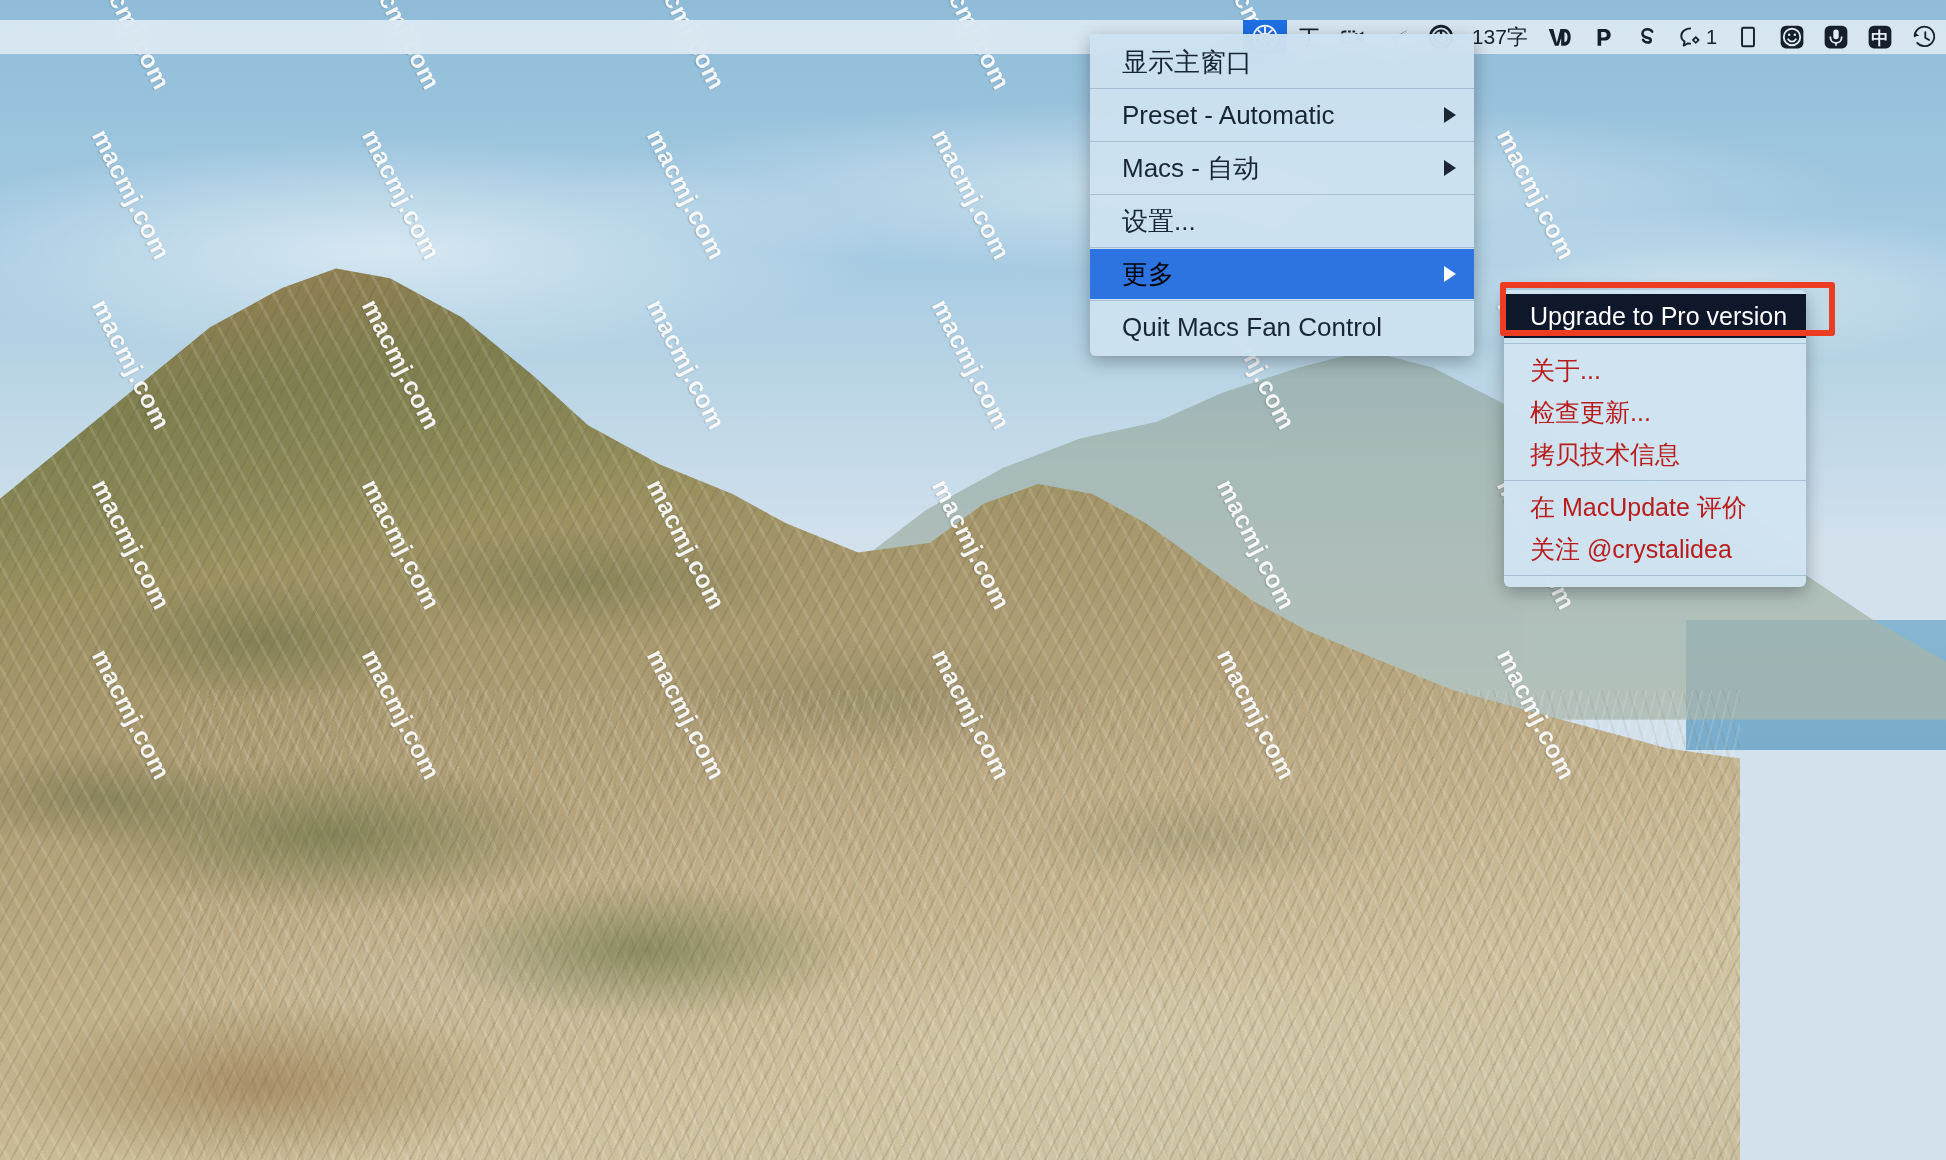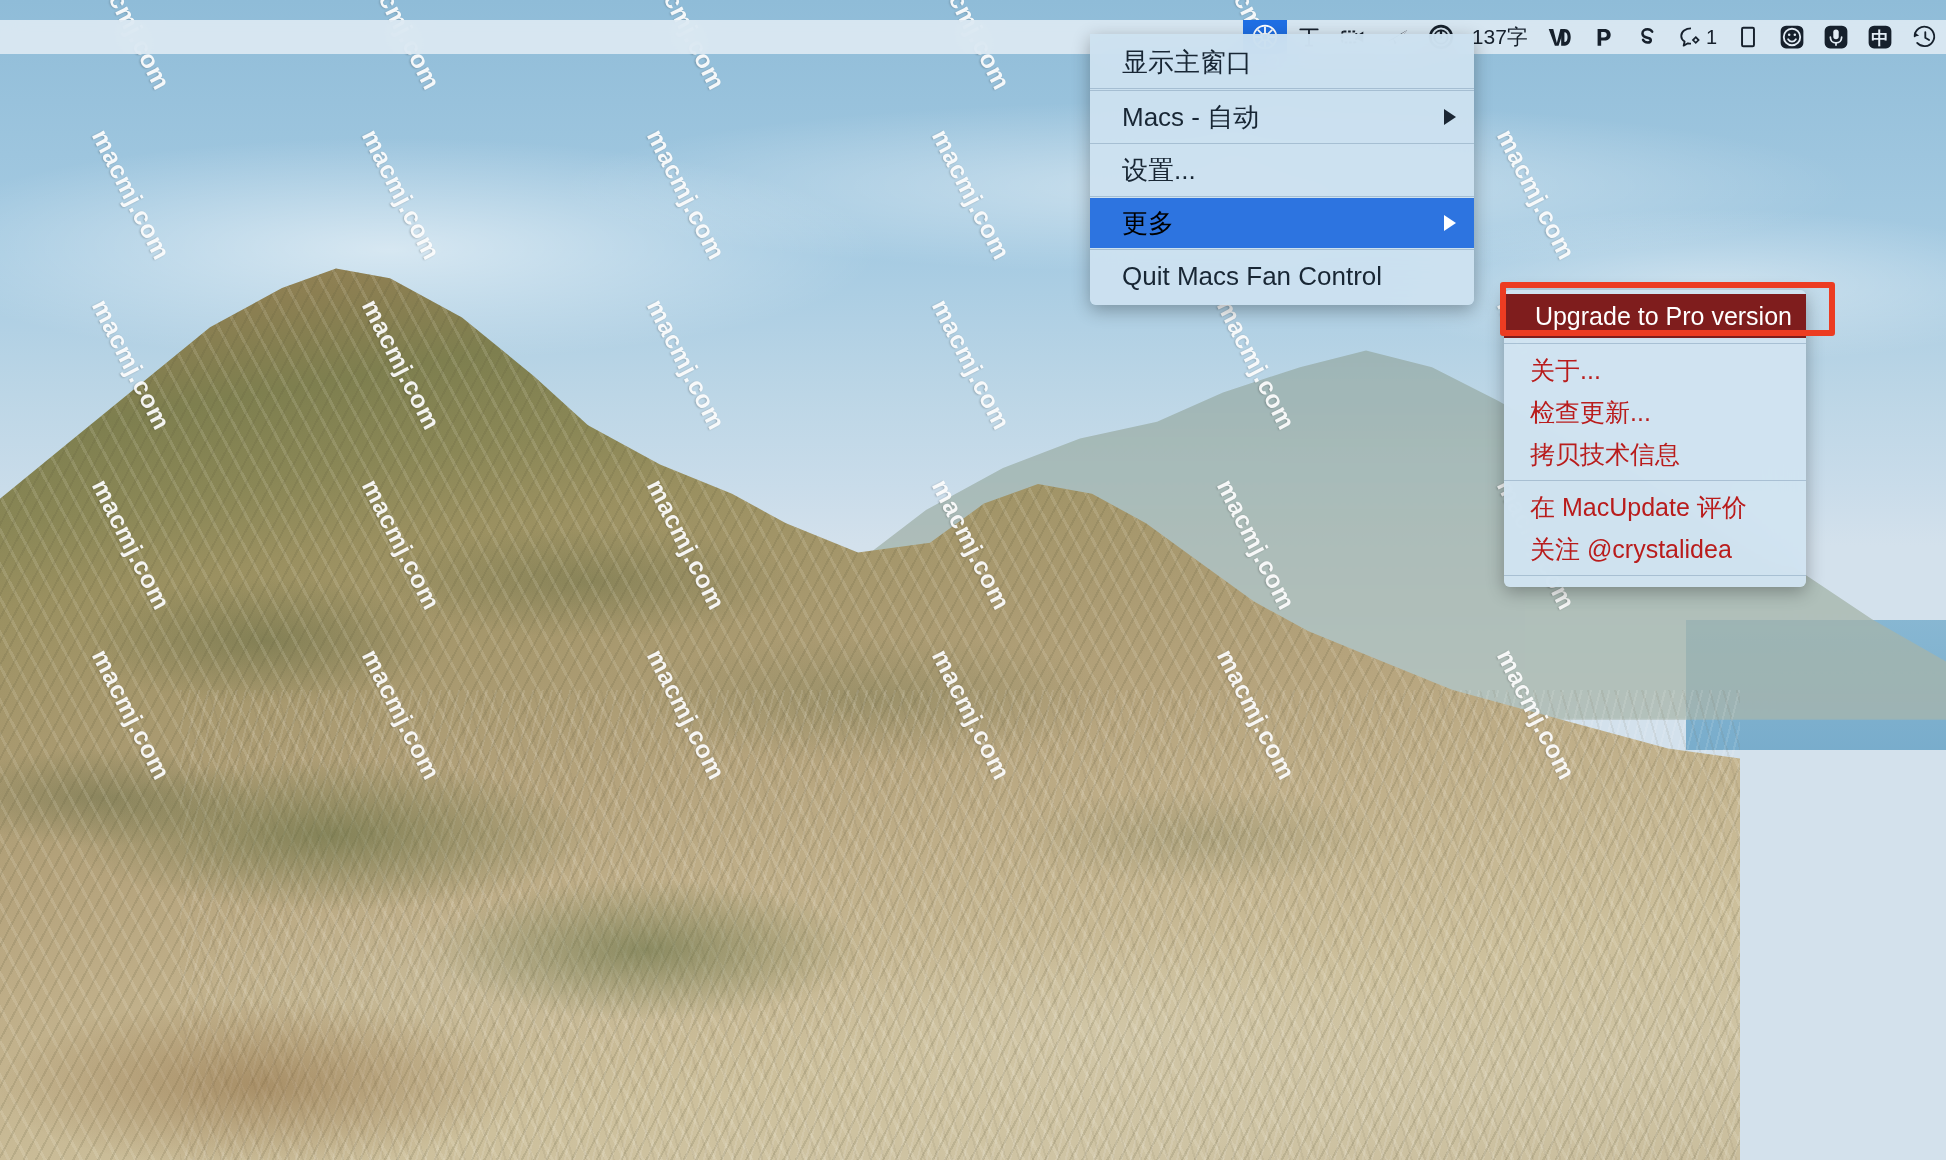--- a/index.html
+++ b/index.html
@@ -151,21 +151,21 @@
     backdrop-filter:blur(18px);
     border-radius:6px;
     box-shadow:0 5px 18px rgba(0,0,0,.3);
     z-index:55; padding:4px 0 6px;
   }
   #mfc-submenu .si {
     height:42px; display:flex; align-items:center;
     padding:0 14px 0 26px; color:#b91c1c; font-size:25px; font-weight:400;
     white-space:nowrap;
   }
-  #mfc-submenu .si.sel { background:#7f1d1d; color:#ffffff; height:44px;justify-content:flex-end; }
+  #mfc-submenu .si.sel { background:#0f172a; color:#ffffff; height:44px; }
   #mfc-submenu .ssep { height:1px; background:rgba(120,150,175,.45); margin:5px 0; }
 
   
   #annot-box {
     position:absolute; left:1500px; top:282px; width:335px; height:54px;
     border:6px solid #ec3c22; border-radius:3px;
     z-index:60; pointer-events:none;
   }
 </style>
 </head>
@@ -345,20 +345,24 @@
       </div>
     </div>
 </div>
 
 <div id="mfc-menu">
   <div id="menu-items">
       <div class="mi">
         <span>显示主窗口</span>
       </div>
       <div class="msep"></div>
+      <div class="mi">
+        <span>Preset - Automatic</span>
+        <span class="arrow"></span>
+      </div>
       <div class="msep"></div>
       <div class="mi">
         <span>Macs - 自动</span>
         <span class="arrow"></span>
       </div>
       <div class="msep"></div>
       <div class="mi">
         <span>设置...</span>
       </div>
       <div class="msep"></div>

